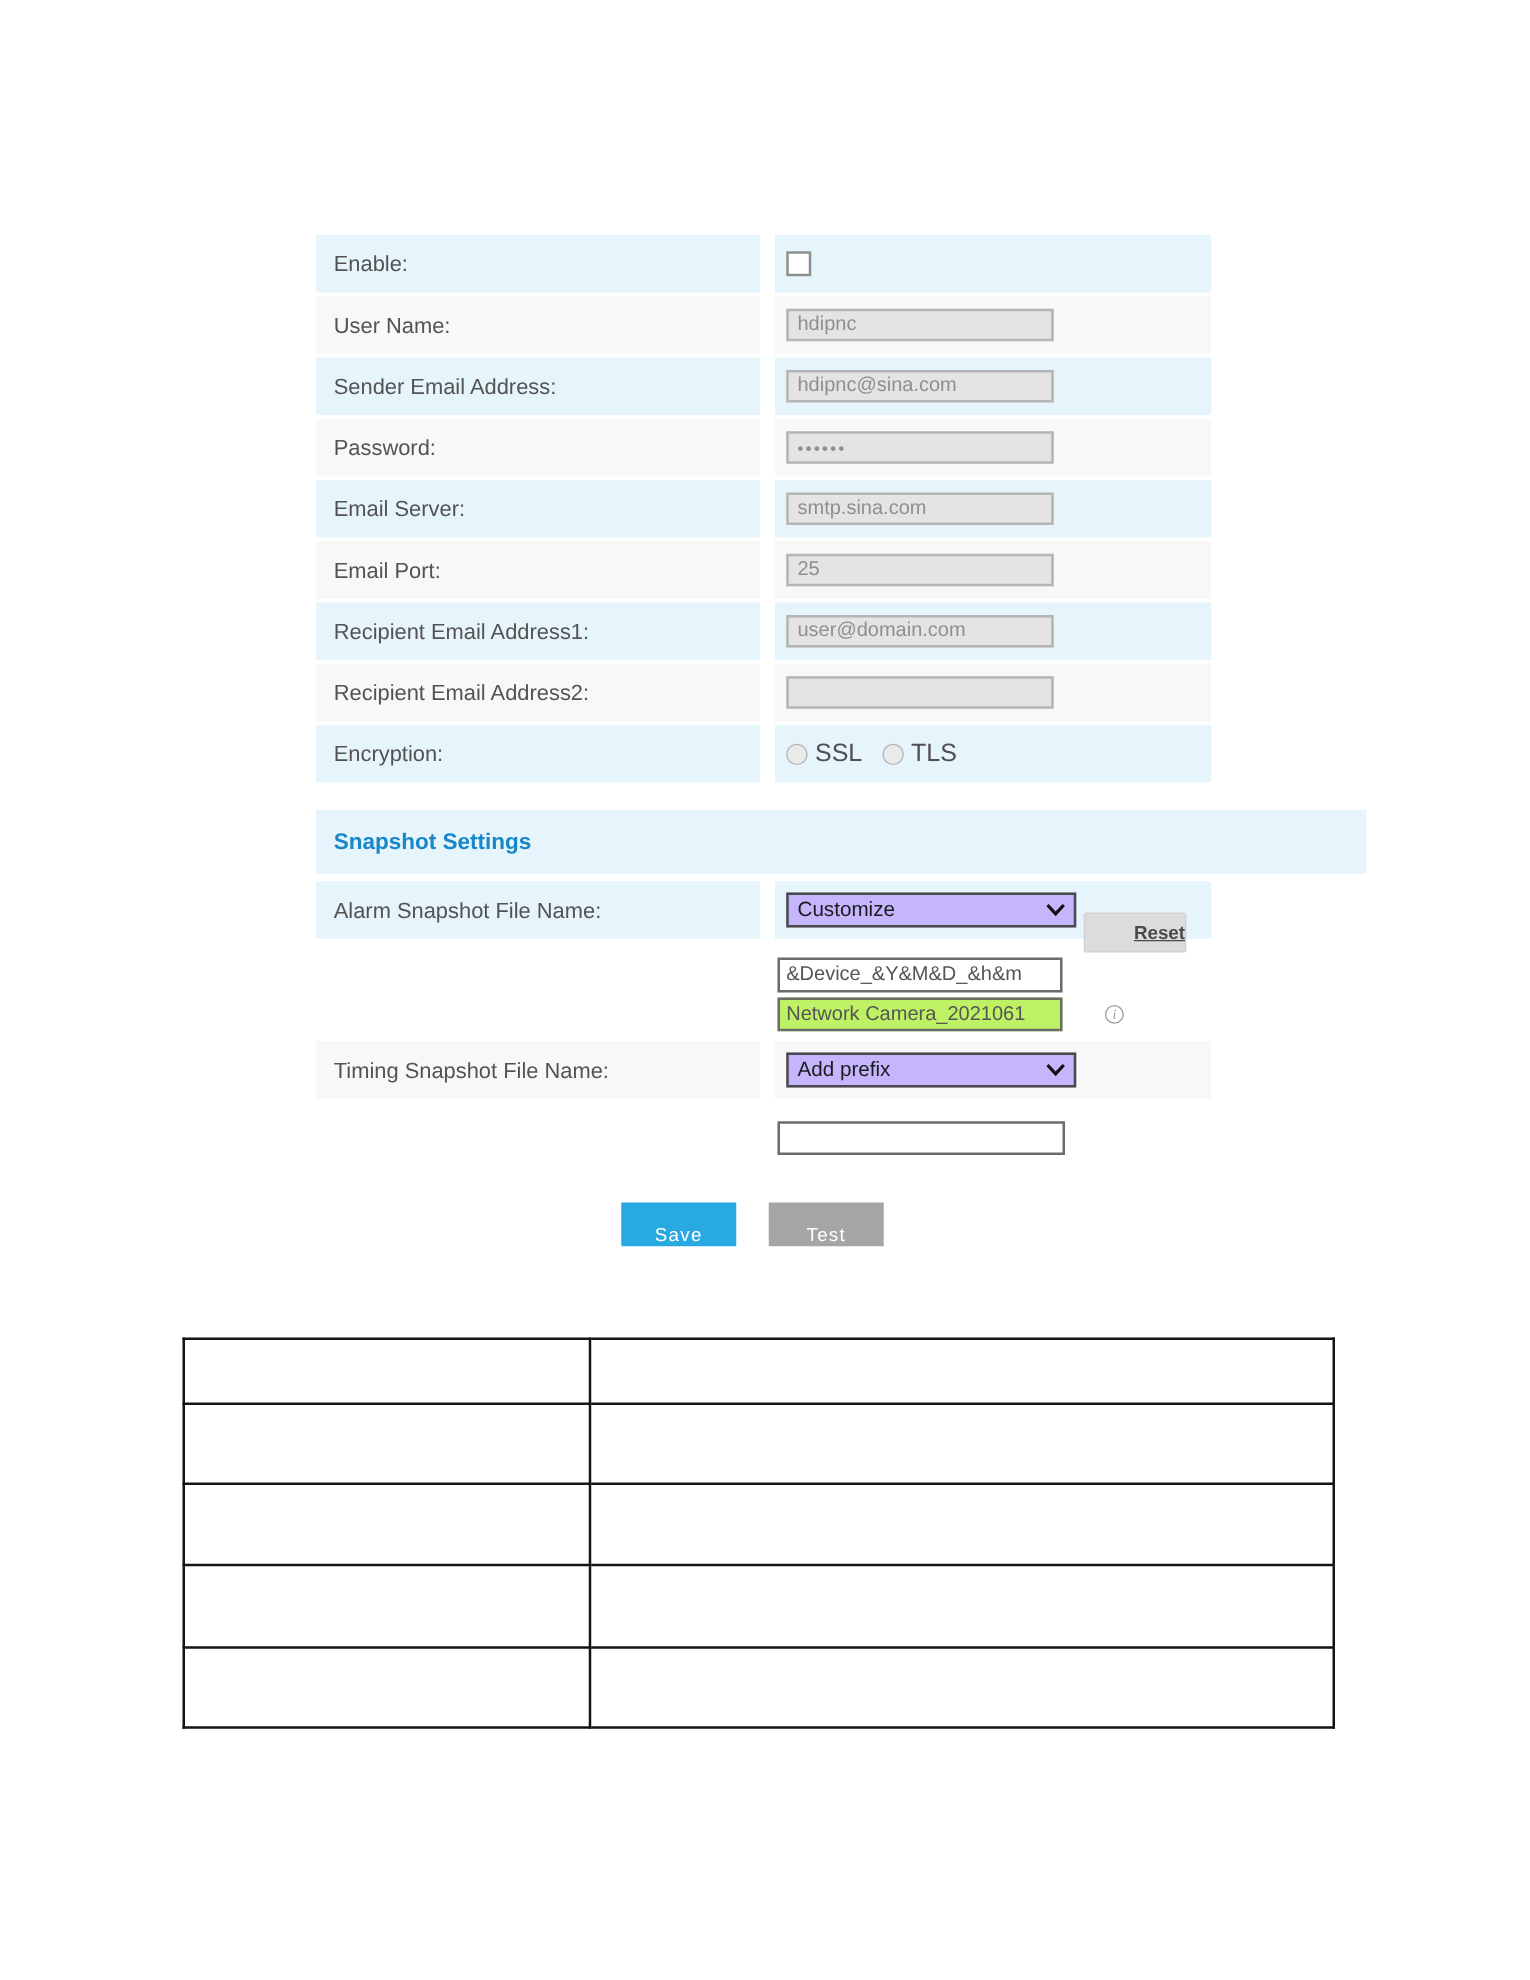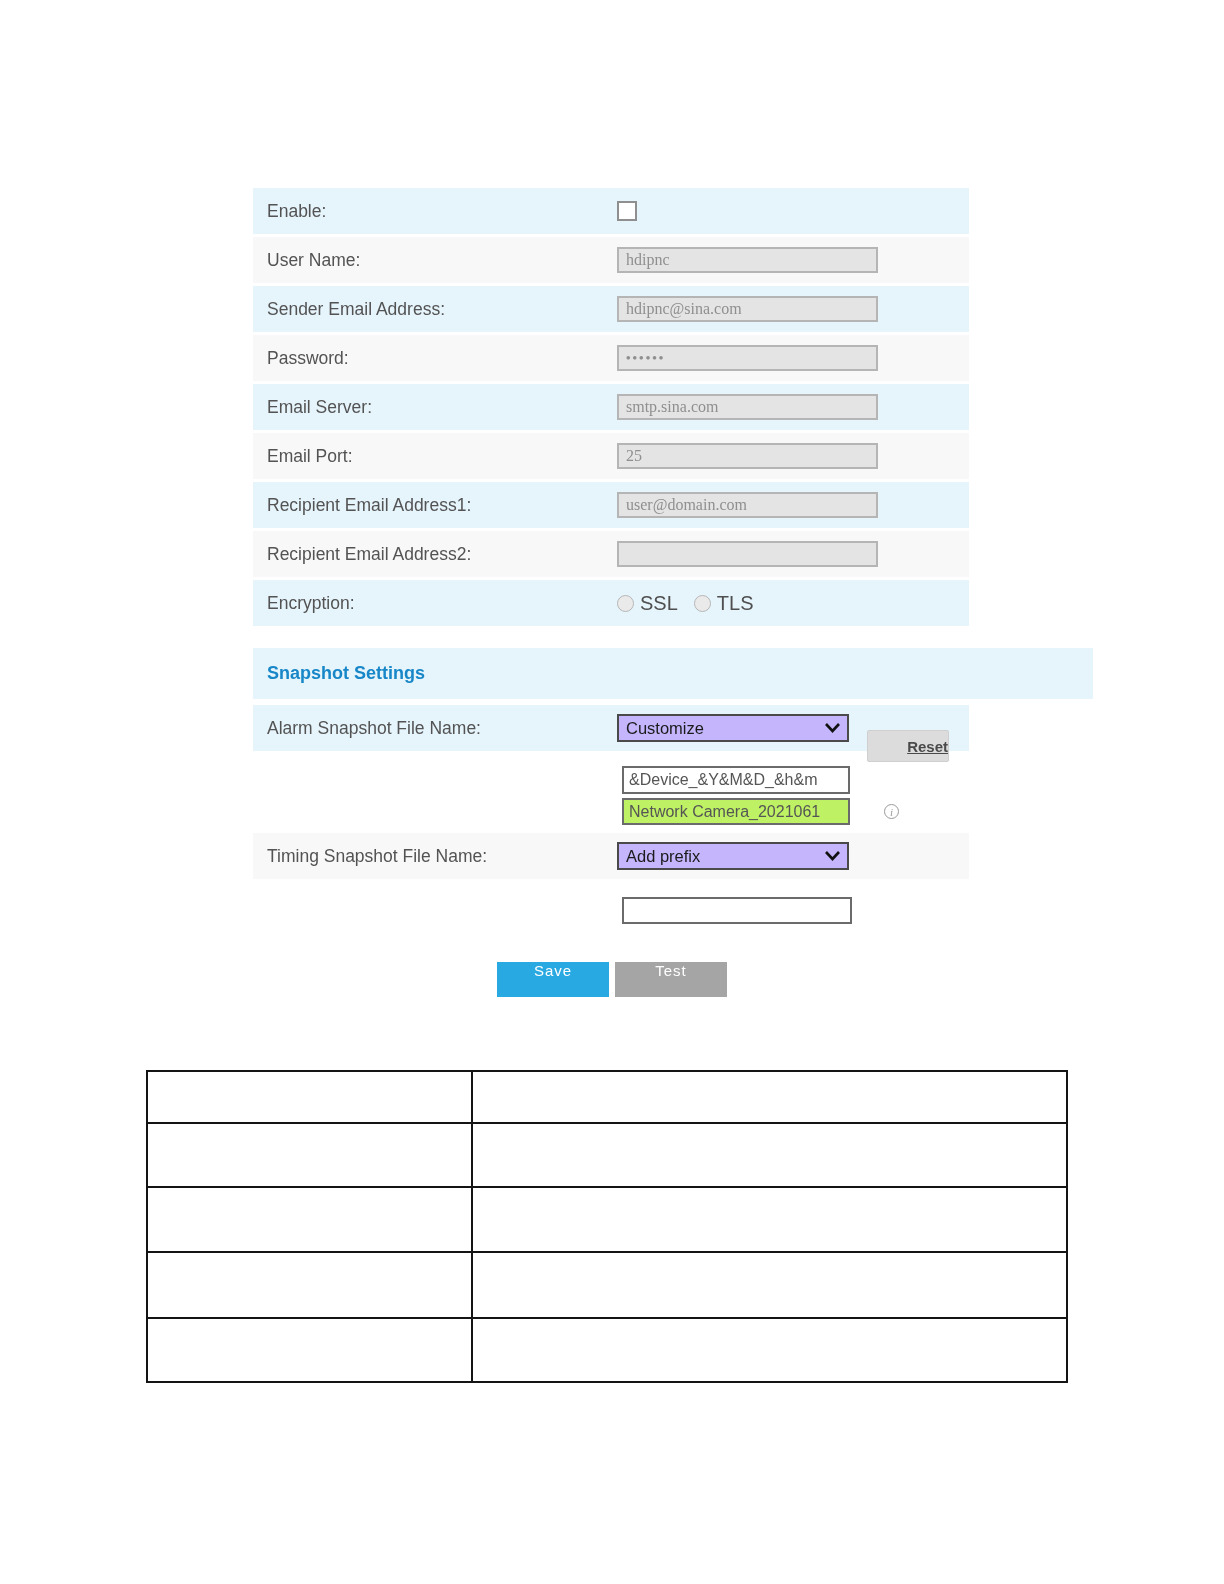--- a/index.html
+++ b/index.html
@@ -1,30 +1,30 @@
 <!DOCTYPE html>
 <html><head>
 <meta charset="utf-8">
 <style>
   html,body{margin:0;padding:0;background:#ffffff;}
   .page{position:relative;width:1224px;height:1584px;background:#ffffff;
         font-family:"Liberation Sans", sans-serif;overflow:hidden;}
 
   
   .row{position:absolute;left:253px;width:716px;height:46px;display:flex;}
-  .row .lbl{width:355px;margin-right:0;display:flex;align-items:center;
+  .row .lbl{width:355px;margin-right:12px;display:flex;align-items:center;
             padding-left:14px;box-sizing:border-box;
             font-size:17.5px;color:#535353;}
   .row .val{flex:1;display:flex;align-items:center;padding-left:9px;box-sizing:border-box;}
   .bg-blue .lbl,.bg-blue .val{background:#e6f4fc;}
   .bg-gray .lbl,.bg-gray .val{background:#f8f8f8;}
 
-  .tinput{width:261px;height:26px;background:#e4e4e4;border:2px solid #b5b5b5;
+  .tinput{width:214px;height:26px;background:#e4e4e4;border:2px solid #b5b5b5;
           color:#8f8f8f;font-size:16px;padding:0 7px;box-sizing:border-box;
-          font-family:Liberation Serif, serif;}
+          font-family:Liberation Sans, sans-serif;}
   .pwd{letter-spacing:2px;font-size:13px;font-weight:bold;}
 
   .checkbox{width:20px;height:20px;background:#ffffff;border:2px solid #8f8f8f;
             box-sizing:border-box;}
 
   .radio{width:17px;height:17px;border-radius:50%;background:#eaeaea;
          border:1px solid #b6b6b6;box-sizing:border-box;margin-right:6px;}
   .radio-lbl{font-size:20px;color:#4f4f4f;margin-right:16px;}
 
   
@@ -52,22 +52,22 @@
              background:#dcdcdc;border:1px solid #cfcfcf;color:#4a4a4a;
              font-size:15px;font-weight:bold;display:flex;align-items:center;
              justify-content:flex-end;border-radius:2px;text-decoration:underline;}
   .info-icon{position:absolute;left:884px;top:804px;width:15px;height:15px;
              border:1.5px solid #9a9a9a;border-radius:50%;color:#9a9a9a;
              font-size:11px;line-height:15px;text-align:center;
              font-family:"Liberation Serif", serif;font-style:italic;
              box-sizing:border-box;}
 
   
-  .btn{position:absolute;top:962px;width:112px;height:35px;color:#ffffff;
-       font-size:15px;letter-spacing:1px;display:flex;align-items:flex-start;
+  .btn{position:absolute;top:962px;width:92px;height:35px;color:#ffffff;
+       font-size:15px;letter-spacing:1px;display:flex;align-items:flex-end;
        justify-content:center;cursor:default;}
   .btn-save{left:497px;background:#29a9e1;}
   .btn-test{left:615px;background:#a5a5a5;}
 
   
   .btable{position:absolute;left:146px;top:1070px;width:922px;
           border-collapse:collapse;table-layout:fixed;}
   .btable td{border:2px solid #141414;padding:0;}
   .btable col.c1{width:325px;}
   .r1{height:52px;} .r2{height:64px;} .r3{height:65px;} .r4{height:66px;} .r5{height:64px;}

